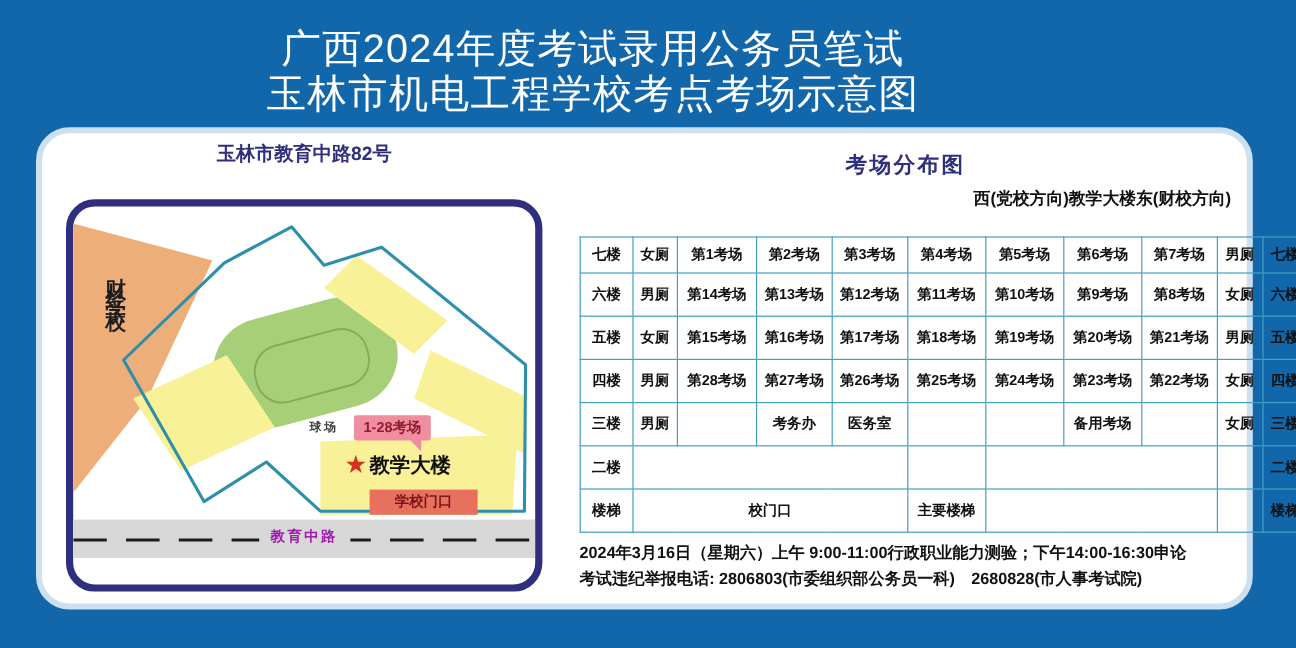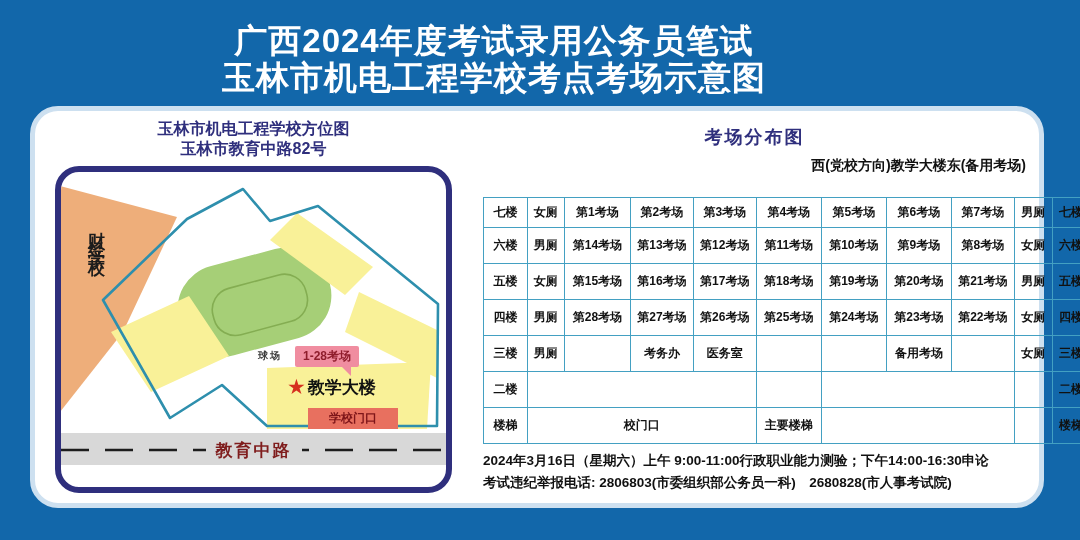--- a/index.html
+++ b/index.html
@@ -2,21 +2,21 @@
 <html style="--bg: #1267aa; --navy: #2f2f7d; --panel_edge: #cde0f0; --table_border: #43a0c2; --orange: #eeae7a; --yellow: #f9f198; --green: #a6cf77; --green_line: #84ad52; --teal: #2e8fad; --road: #d8d8d8; --pink: #f08da0; --coral: #e8705f; --label_red: #8f1d2c; --star_red: #d6301f;"><head>
 <meta charset="utf-8">
 <style>
   html,body{margin:0;padding:0;}
   body{
     width:1080px;height:540px;position:relative;overflow:hidden;
     background:var(--bg,#1267aa);
     font-family:"Liberation Sans","DejaVu Sans",sans-serif;
   }
   .main-title{position:absolute;left:0;top:22px;width:988px;text-align:center;
-    color:#fff;font-weight:bold;font-size:33px;line-height:37px;letter-spacing:1px;}
+    color:#fff;font-weight:normal;font-size:33px;line-height:37px;letter-spacing:1px;}
   .panel{position:absolute;left:30px;top:106px;width:1004px;height:392px;
     background:#fff;border:5px solid var(--panel_edge,#cde0f0);border-radius:28px;}
   
   .map-col{position:absolute;left:20px;top:8px;width:397px;text-align:center;
     color:var(--navy,#2f2f7d);font-weight:bold;font-size:16px;line-height:20px;}
   .map-box{position:absolute;left:20px;top:55px;width:385px;height:315px;
     border:6px solid var(--navy,#2f2f7d);border-radius:24px;background:#fff;overflow:hidden;}
   .map-box svg{position:absolute;left:0;top:0;}
   .shape-orange{fill:var(--orange,#eeae7a);}
   .shape-yellow{fill:var(--yellow,#f9f198);}
@@ -32,21 +32,21 @@
     font-size:10px;font-weight:bold;color:#3c3c3c;letter-spacing:2px;margin-top:46px;}
   .bubble{left:234px;top:174px;background:var(--pink,#f08da0);color:var(--label_red,#8f1d2c);
     font-size:12px;font-weight:bold;padding:2px 8px;border-radius:2px;}
   .bubble:after{content:"";position:absolute;right:8px;bottom:-9px;
     border-top:10px solid var(--pink,#f08da0);border-left:10px solid transparent;}
   .bldg-label{left:226px;top:203px;font-size:17px;font-weight:bold;color:#111;}
   .bldg-label .star{color:var(--star_red,#d6301f);font-size:21px;margin-right:2px;vertical-align:-1px;}
   .gate{left:247px;top:236px;background:var(--coral,#e8705f);color:#7e1519;
     font-size:12px;font-weight:bold;padding:2px 21px;}
   .road-label{left:50%;transform:translateX(-50%);top:267px;background:var(--road,#d8d8d8);
-    padding:0 10px;font-size:17px;font-weight:bold;color:#7f1d1d;letter-spacing:2px;}
+    padding:0 10px;font-size:12px;font-weight:bold;color:#a21caf;letter-spacing:2px;}
   
   .dist-title{position:absolute;left:448px;top:14px;width:543px;text-align:center;
     color:var(--navy,#2f2f7d);font-weight:bold;font-size:18px;letter-spacing:2px;}
   .dir-row{position:absolute;left:448px;top:46px;width:543px;display:flex;
     justify-content:flex-end;font-size:14px;font-weight:bold;color:#111;}
   .venue-table{position:absolute;left:448px;top:86px;width:607px;
     border-collapse:collapse;table-layout:fixed;}
   .venue-table td{border:1.6px solid var(--table_border,#43a0c2);text-align:center;
     vertical-align:middle;font-size:12px;font-weight:bold;color:#111;height:35px;
     padding:0;overflow:hidden;}
@@ -61,21 +61,20 @@
 
 <div>
   <div class="main-title">
     <div>广西2024年度考试录用公务员笔试</div>
     <div>玉林市机电工程学校考点考场示意图</div>
   </div>
 
   <div class="panel">
 
     <div class="map-col">
-      <div>玉林市机电工程学校方位图</div>
       <div>玉林市教育中路82号</div>
     </div>
 
     <div class="map-box">
       <svg width="385" height="315" viewBox="0 0 385 315">
         <polygon class="shape-orange" points="-5,13 116,45 62,160 -5,245"></polygon>
         <rect class="road-rect" x="0" y="261" width="385" height="32"></rect>
         <line class="road-dash" x1="0" y1="278" x2="385" y2="278" stroke-dasharray="28 16"></line>
         <g transform="rotate(-15 194 130)">
           <rect class="shape-green" x="116" y="84" width="155" height="92" rx="44"></rect>
@@ -92,21 +91,21 @@
       <div class="ovl bubble">1-28考场</div>
       <div class="ovl bldg-label"><span class="star">★</span><span>教学大楼</span></div>
       <div class="ovl gate">学校门口</div>
       <div class="ovl road-label">教育中路</div>
     </div>
 
     <div class="dist-title">考场分布图</div>
     <div class="dir-row">
       <span>西(党校方向)</span>
       <span>教学大楼</span>
-      <span>东(备用考场)</span>
+      <span>东(财校方向)</span>
     </div>
     <table class="venue-table">
       <colgroup>
         <col style="width:39px">
           <col style="width:33px">
           <col style="width:59px">
           <col style="width:56px">
         <col style="width:56px">
           <col style="width:58px">
           <col style="width:58px">

